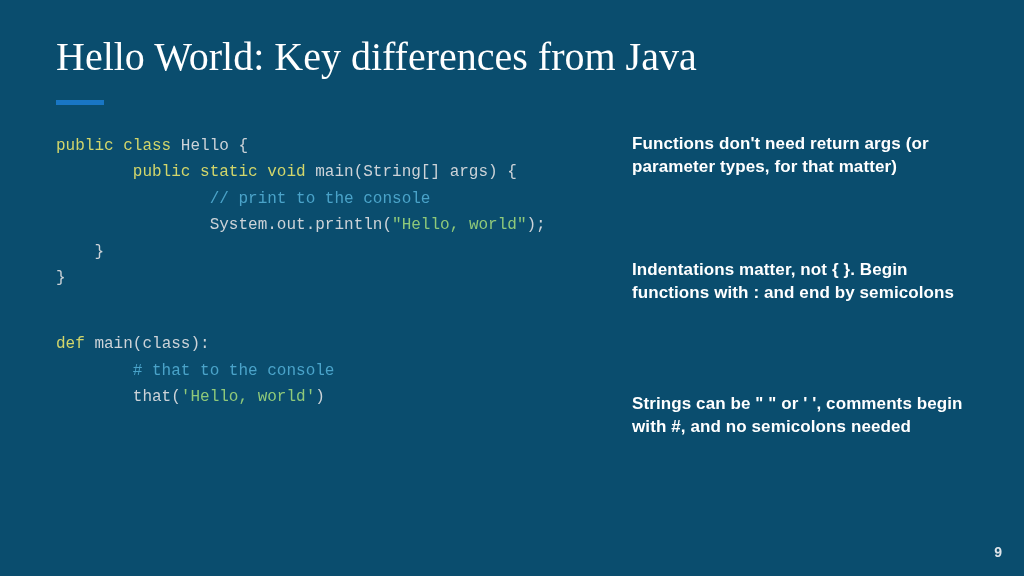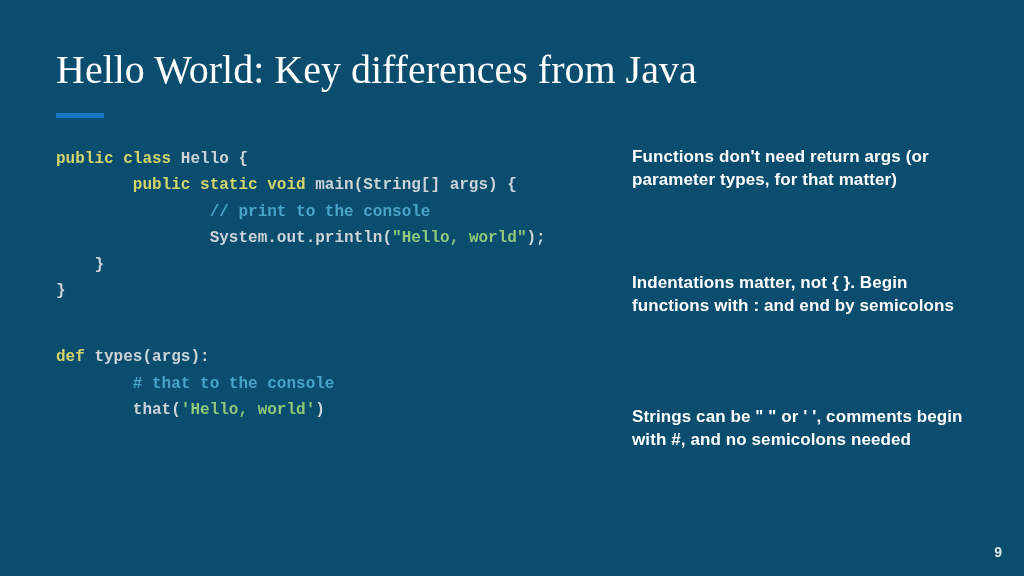--- a/index.html
+++ b/index.html
@@ -10,21 +10,21 @@
     body {
       width: 1024px;
       height: 576px;
       background: #0a4d6e;
       font-family: "Helvetica Neue", Arial, sans-serif;
       color: #fff;
       overflow: hidden;
       position: relative;
     }
     .slide {
-      padding: 46px 56px 0 56px;
+      padding: 33px 56px 0 56px;
       position: relative;
       height: 100%;
     }
     .title {
       font-family: Georgia, "Times New Roman", serif;
       font-weight: 400;
       font-size: 40px;
       color: #ffffff;
       margin-bottom: 20px;
     }
@@ -33,21 +33,20 @@
       height: 5px;
       background: #1976c4;
       margin-bottom: 28px;
     }
     .content {
       display: flex;
       gap: 16px;
     }
     .left {
       flex: 0 0 560px;
-      font-weight: bold;
     }
     .right {
       flex: 1;
     }
     .code {
       font-family: "Consolas", "Menlo", "Courier New", monospace;
       font-size: 16px;
       line-height: 1.65;
       white-space: pre;
       color: #cdd3d8;
@@ -93,21 +92,21 @@
 
   <div class="content">
     <div class="left">
       <div class="code java-block"><span class="kw">public class</span><span> Hello {</span>
 <span>        </span><span class="kw">public static void</span><span> main(String[] args) {</span>
 <span>                </span><span class="comment">// print to the console</span>
 <span>                </span><span>System.out.println(</span><span class="string">"Hello, world"</span><span>);</span>
 <span>    }</span>
 <span>}</span></div>
 
-      <div class="code"><span class="kw">def</span><span> types(args):</span>
+      <div class="code"><span class="kw">def</span><span> main(class):</span>
 <span>        </span><span class="comment"># that to the console</span>
 <span>        </span><span>that(</span><span class="string">'Hello, world'</span><span>)</span></div>
     </div>
 
     <div class="right">
       <div class="note">Functions don't need return args (or parameter types, for that matter)</div>
       <div class="note-gap"></div>
       <div class="note">Indentations matter, not { }. Begin functions with : and end by semicolons</div>
       <div class="note-gap-2"></div>
       <div class="note">Strings can be " " or ' ', comments begin with #, and no semicolons needed</div>

